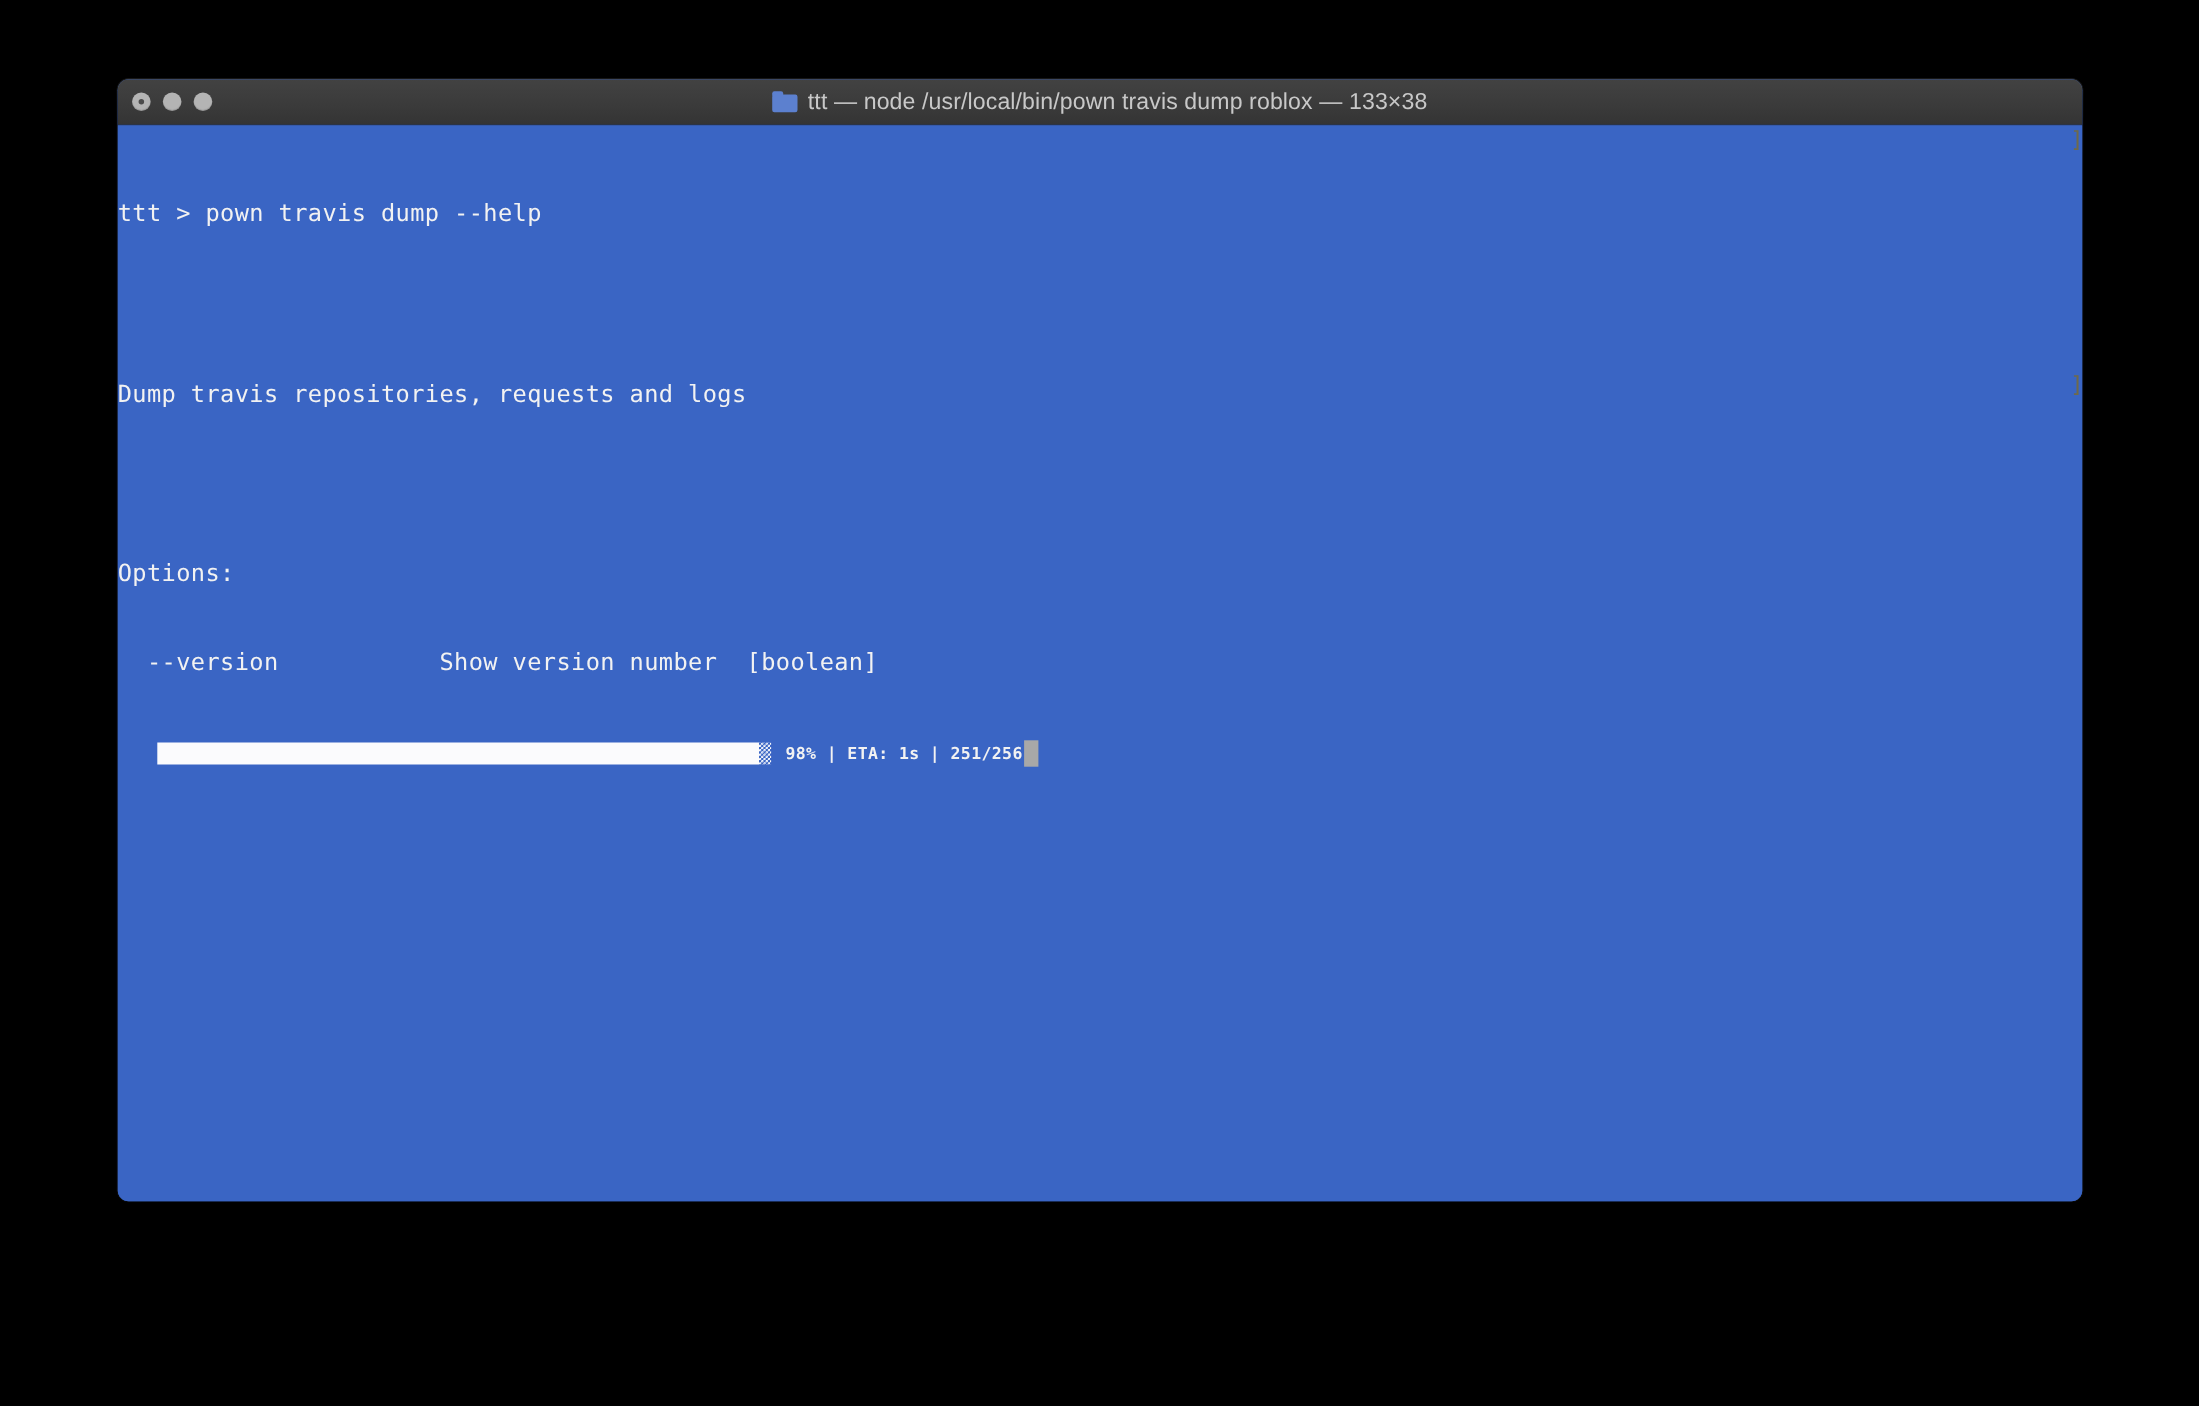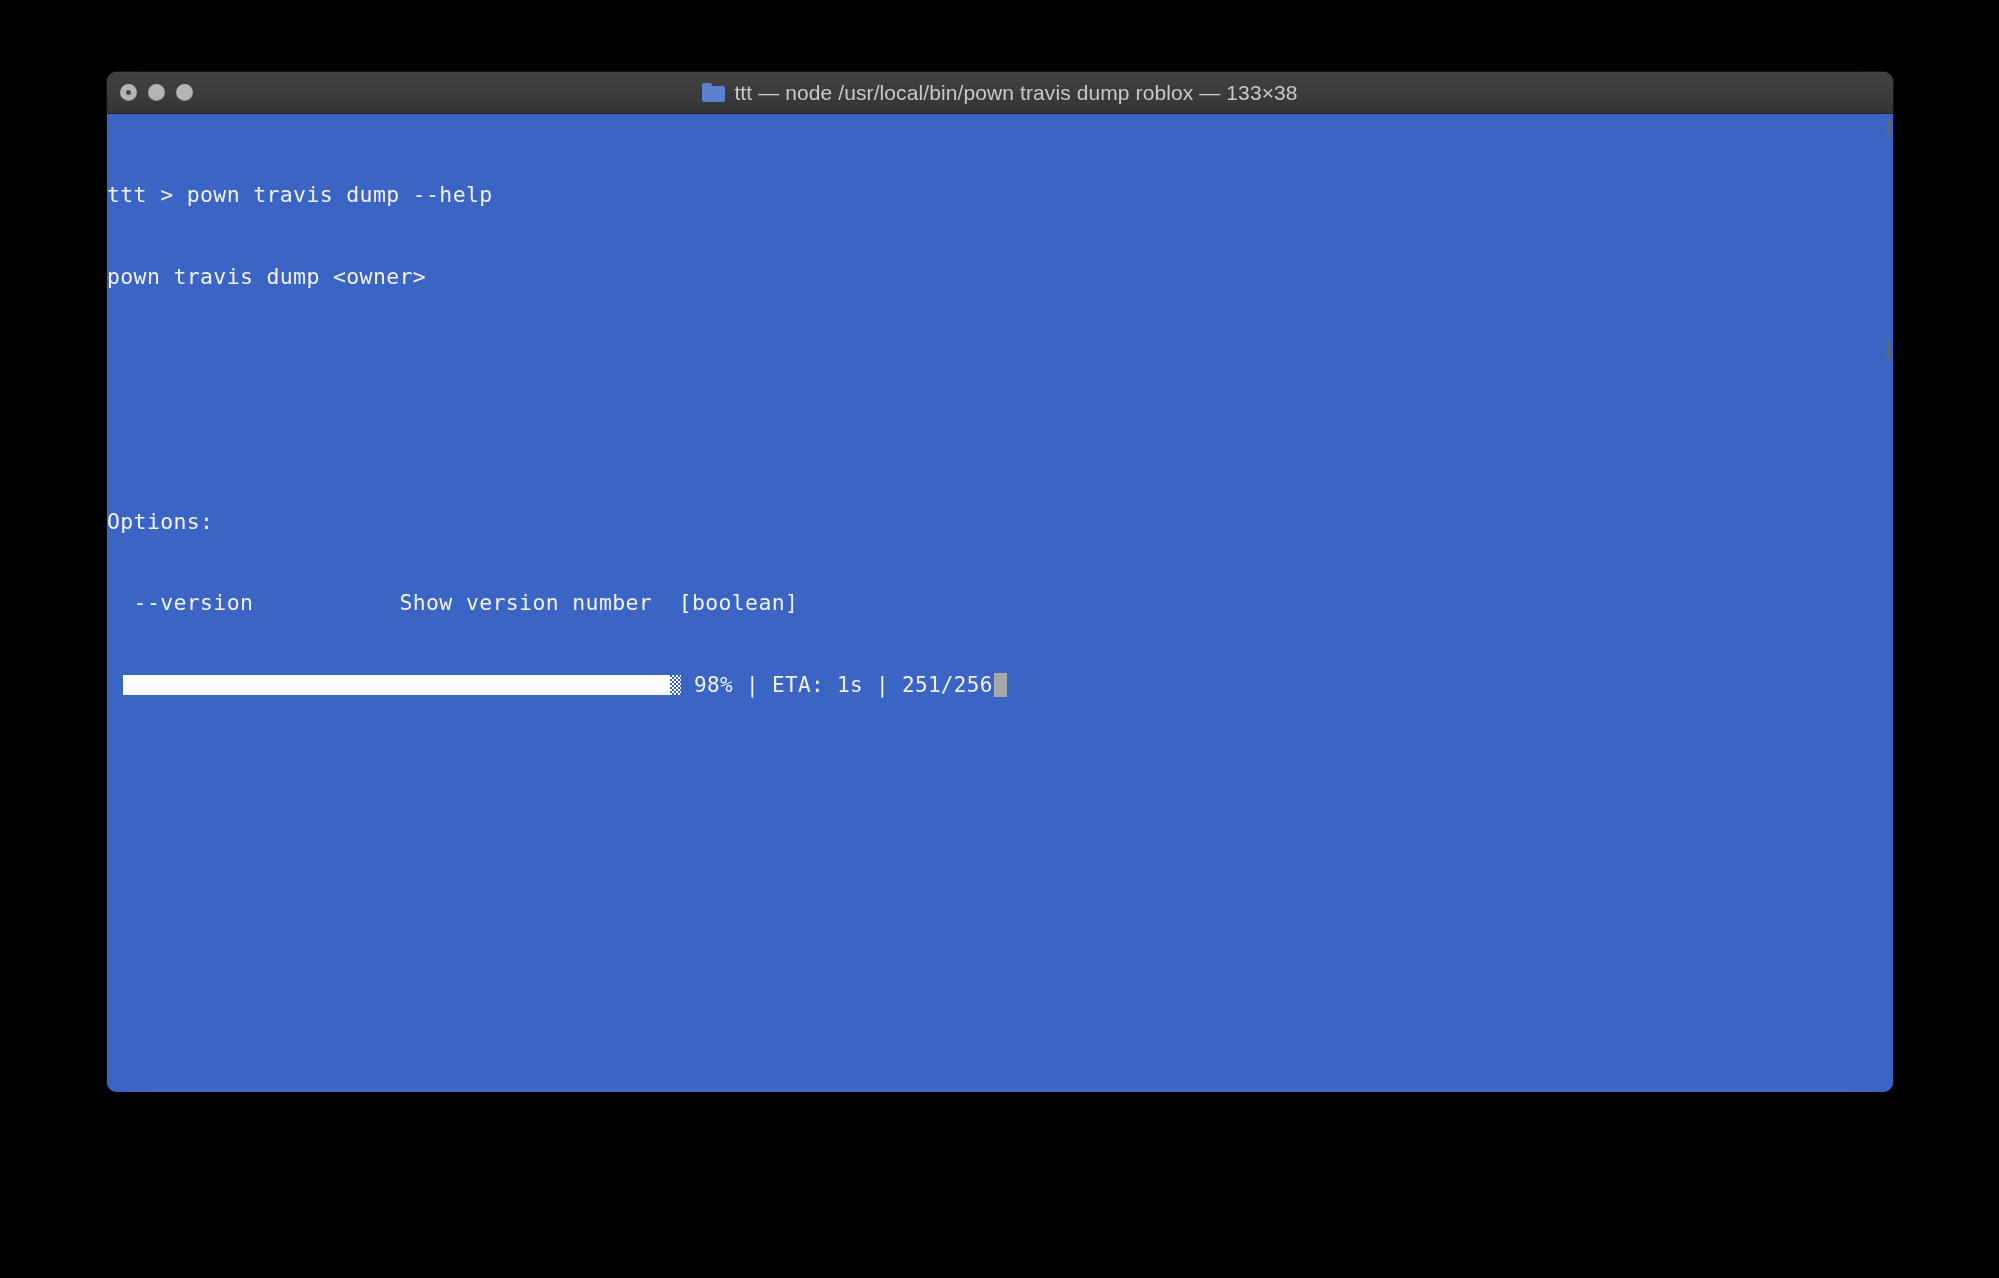--- a/index.html
+++ b/index.html
@@ -133,26 +133,27 @@
     letter-spacing: 0.35px;
   }
 
   .line { height: 27.2px; }
 
   
   .progress-row {
     display: flex;
     align-items: center;
     height: 27.2px;
-    padding-left: 0;
-    font-family: "DejaVu Sans Mono", monospace;
-    font-size: 21px;
+    padding-left: 20px;
+    font-family: "DejaVu Sans Mono", monospace;
+    font-size: 15px;
     color: #f2f2f2;
     white-space: pre;
     letter-spacing: 0.35px;
+    font-weight: bold;
   }
   .bar-track {
     width: 558px;
     height: 20px;
     background: #3a65c4;
     position: relative;
     flex: none;
     margin-left: 16px;
   }
   .bar-fill {
@@ -225,22 +226,22 @@
         </span>
         <span>ttt — node /usr/local/bin/pown travis dump roblox — 133×38</span>
       </div>
 
     </div>
 
     <div class="term-body">
 
       <div class="term-text">
         <div class="line">ttt &gt; pown travis dump --help</div>
-        <div class="line">pown travis dump &lt;owner&gt;</div>
         <div class="line"></div>
+        <div class="line">Dump travis repositories, requests and logs</div>
         <div class="line"></div>
         <div class="line">Options:</div>
         <div class="line">  --version           Show version number  [boolean]</div>
       </div>
 
       <div class="progress-row">
         <div class="bar-track">
           <div class="bar-fill" style="width: 547px;"></div>
           <div class="bar-rest" style="left: 547px; width: 11px;"></div>
         </div>

